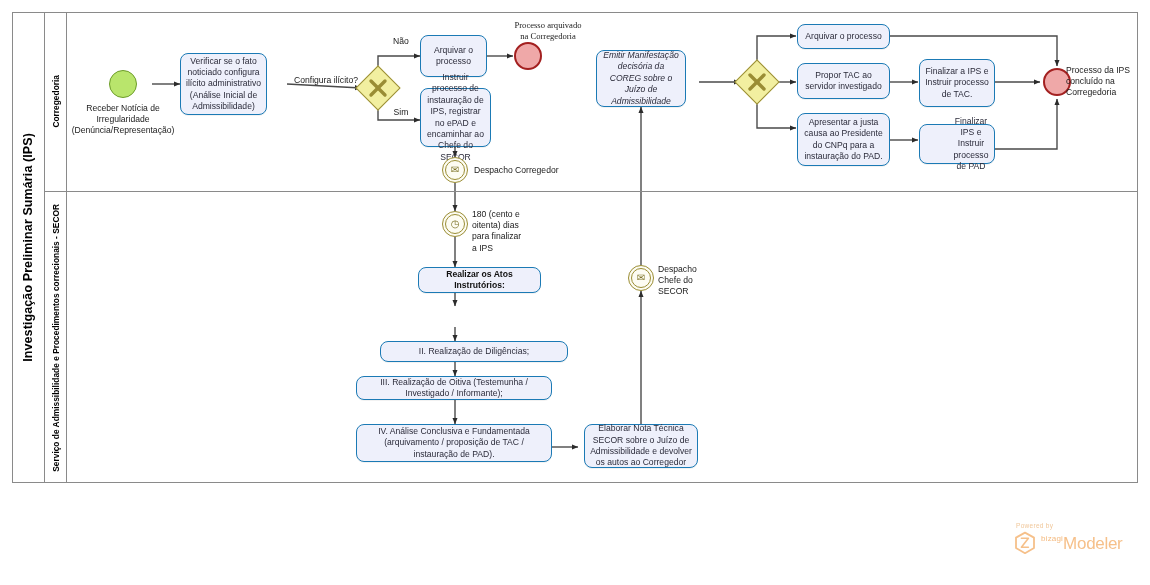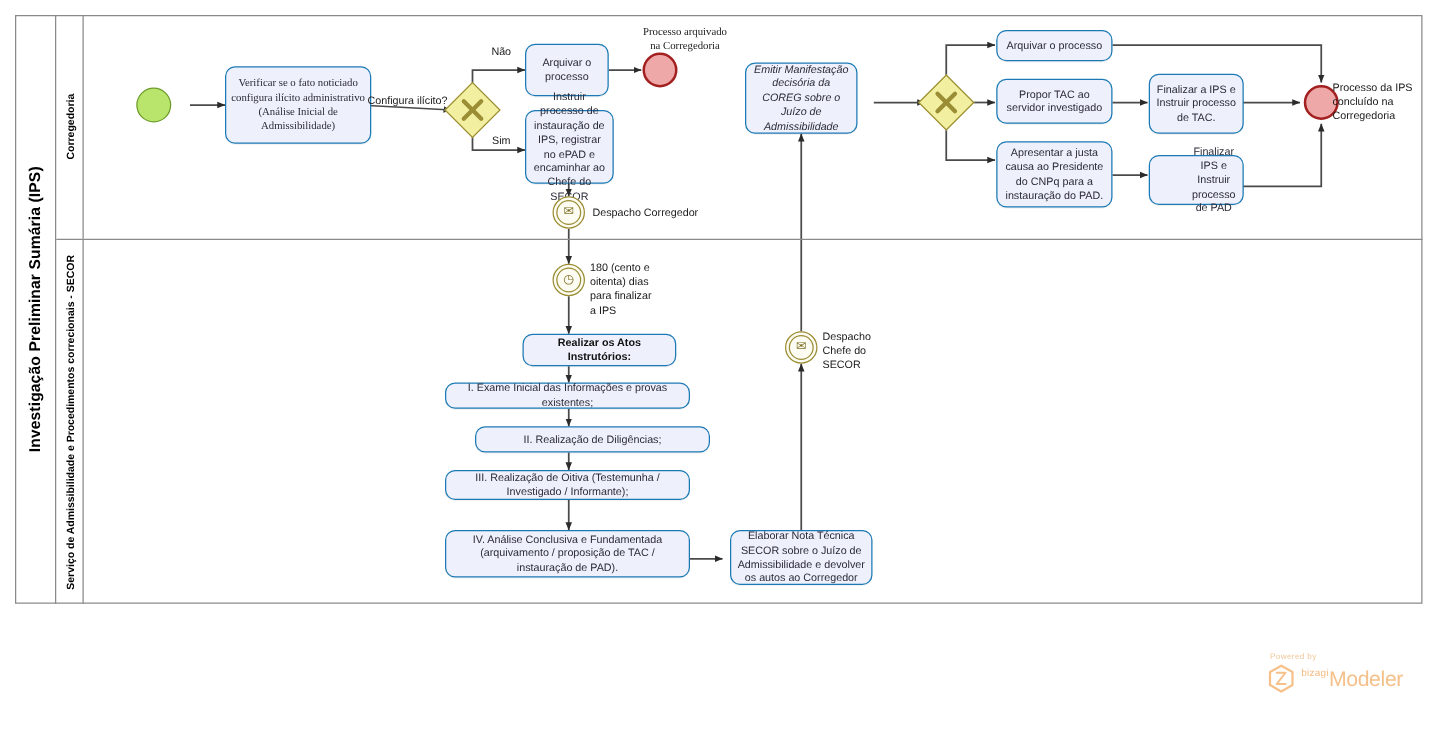--- a/index.html
+++ b/index.html
@@ -224,22 +224,25 @@
   </div>
   <div class="lane-header" id="lane-top">
     <span>Corregedoria</span>
   </div>
   <div class="lane-header" id="lane-bottom">
     <span>Serviço de Admissibilidade e Procedimentos correcionais - SECOR</span>
   </div>
   <div class="lane-divider"></div>
 
   <div class="event start-event" style="left:109px; top:70px;"></div>
-
-  <div class="task" style="left:180px; top:53px; width:117px; height:62px;font-family:Liberation Serif, serif;">Verificar se o fato noticiado configura ilícito administrativo (Análise Inicial de Admissibilidade)</div>
+  <div class="label" style="left:63px; top:103px; width:120px;">Receber Notícia de
+Irregularidade
+(Denúncia/Representação)</div>
+
+  <div class="task" style="left:180px; top:53px; width:87px; height:62px;">Verificar se o fato noticiado configura ilícito administrativo (Análise Inicial de Admissibilidade)</div>
 
   <div class="label" style="left:292px; top:75px; width:68px;">Configura ilícito?</div>
 
   <div class="gateway" style="left:362px; top:72px;"></div>
   <svg class="gw-x" style="left:362px; top:72px;" viewBox="0 0 32 32">
     <g stroke="#9a8d34" stroke-width="3.4" stroke-linecap="round">
       <line x1="9" y1="9" x2="23" y2="23"></line>
         <line x1="23" y1="9" x2="9" y2="23"></line>
     </g>
   </svg>
@@ -289,21 +292,20 @@
       <span>◷</span>
     </div>
   </div>
   <div class="label left" style="left:472px; top:209px; width:78px;">180 (cento e
 oitenta) dias
 para finalizar
 a IPS</div>
 
   <div class="task bold" style="left:394px; top:267px; width:123px; height:26px;">Realizar os Atos Instrutórios:</div>
 
-  <div class="task" style="left:356px; top:306px; width:196px; height:21px;">I. Exame Inicial das Informações e provas existentes;</div>
   <div class="task" style="left:356px; top:341px; width:188px; height:21px;margin-left:24px;">II. Realização de Diligências;</div>
   <div class="task" style="left:356px; top:376px; width:196px; height:24px;">III. Realização de Oitiva (Testemunha / Investigado / Informante);</div>
   <div class="task" style="left:356px; top:424px; width:196px; height:38px;">IV. Análise Conclusiva e Fundamentada (arquivamento / proposição de TAC / instauração de PAD).</div>
 
   <div class="task" style="left:584px; top:424px; width:114px; height:44px;">Elaborar Nota Técnica SECOR sobre o Juízo de Admissibilidade e devolver os autos ao Corregedor</div>
 
   <div class="event interm-event" style="left:628px; top:265px;">
     <div class="inner-ring">
       <span>✉</span>
     </div>

